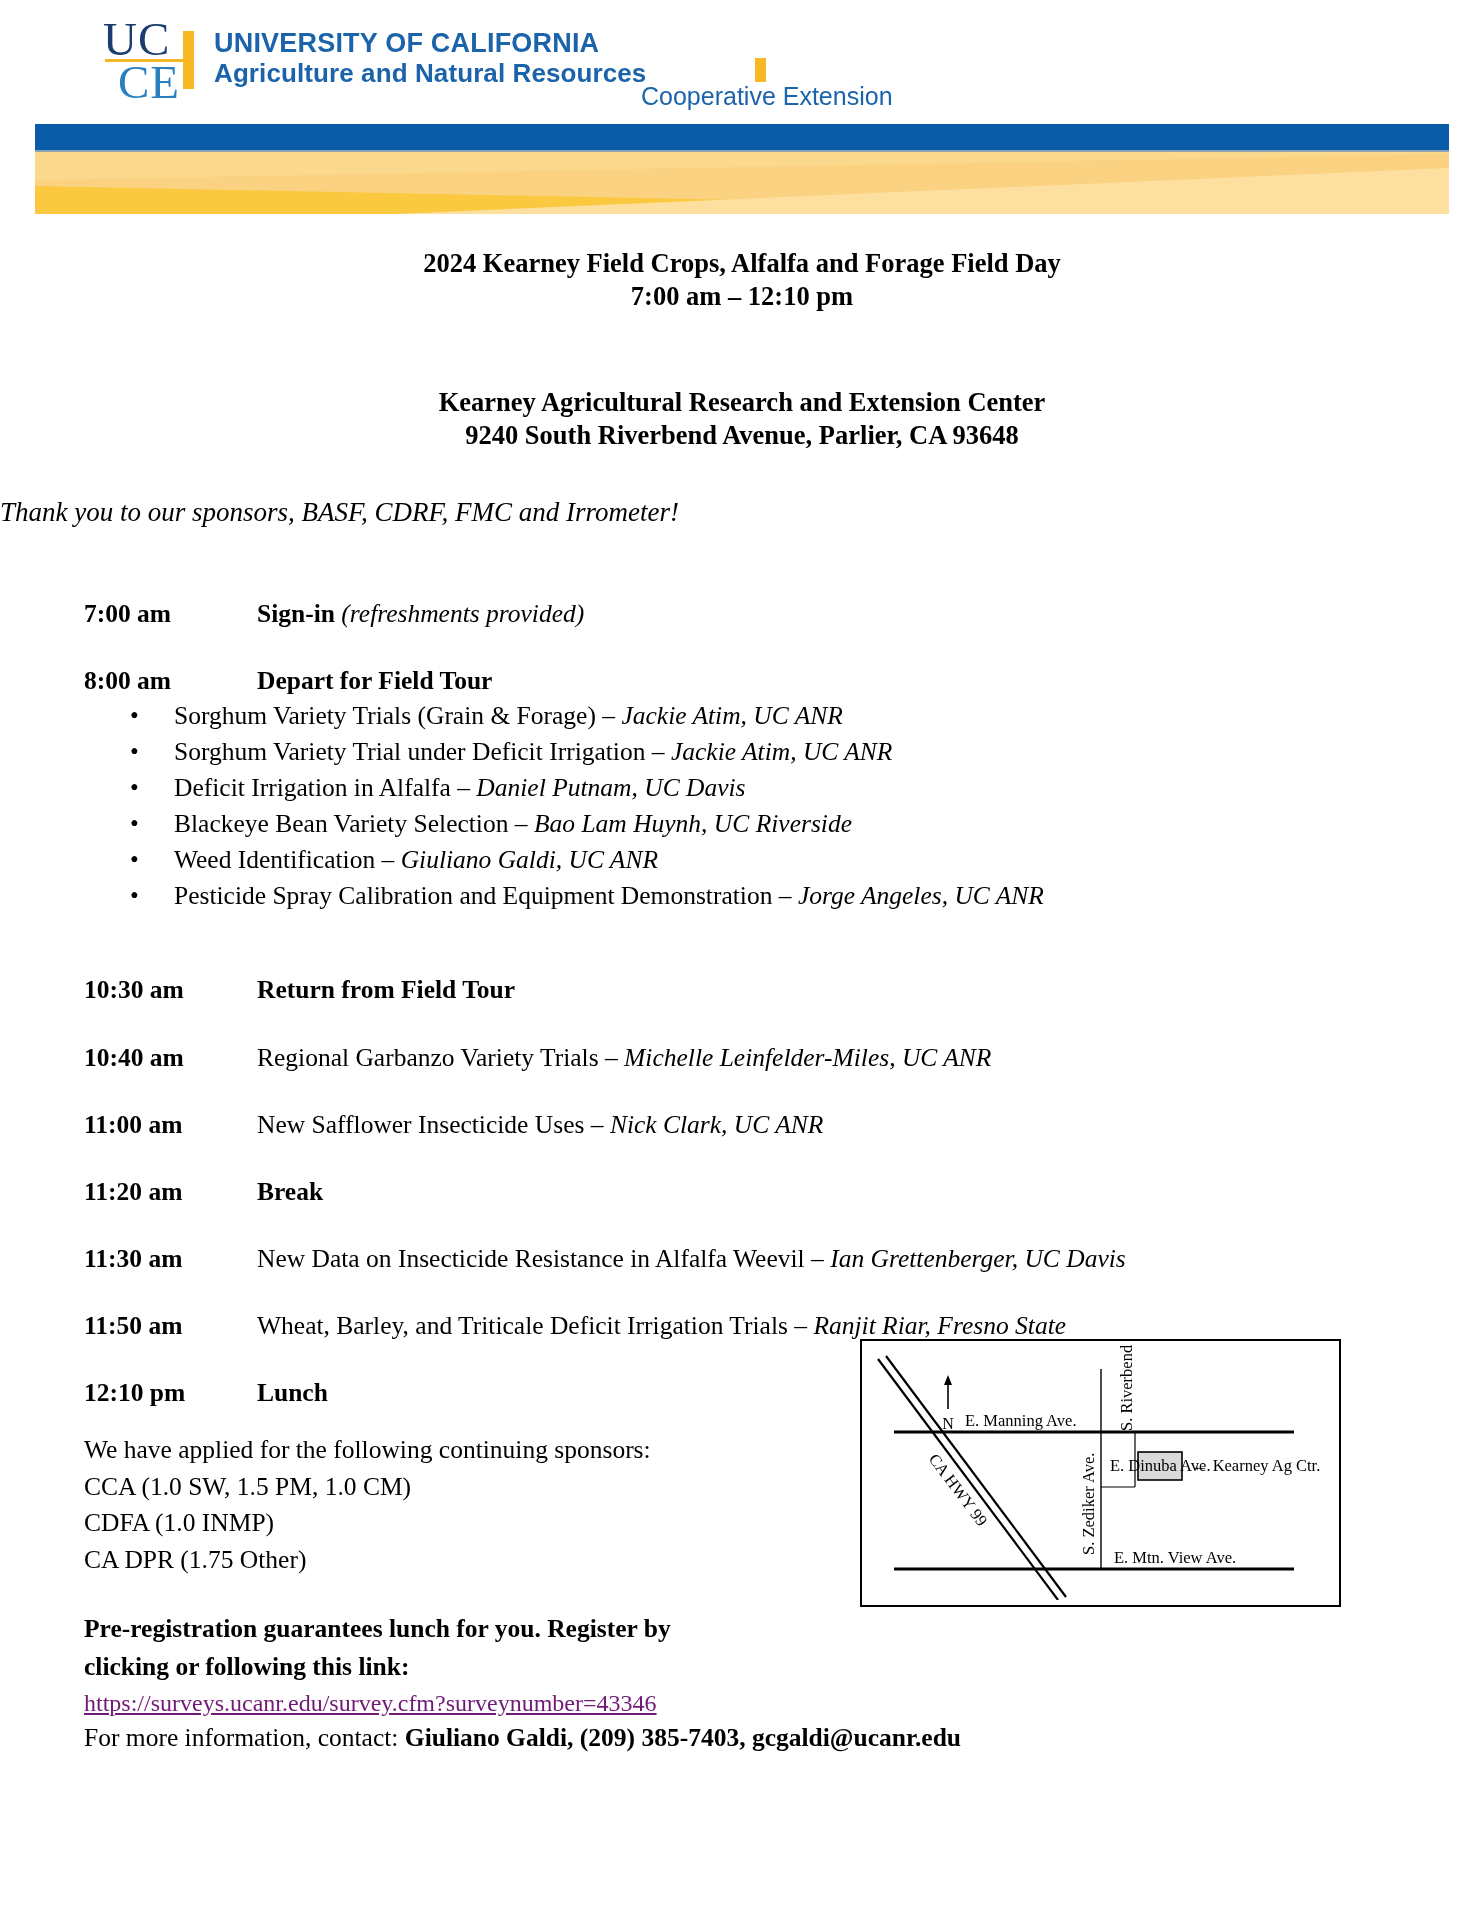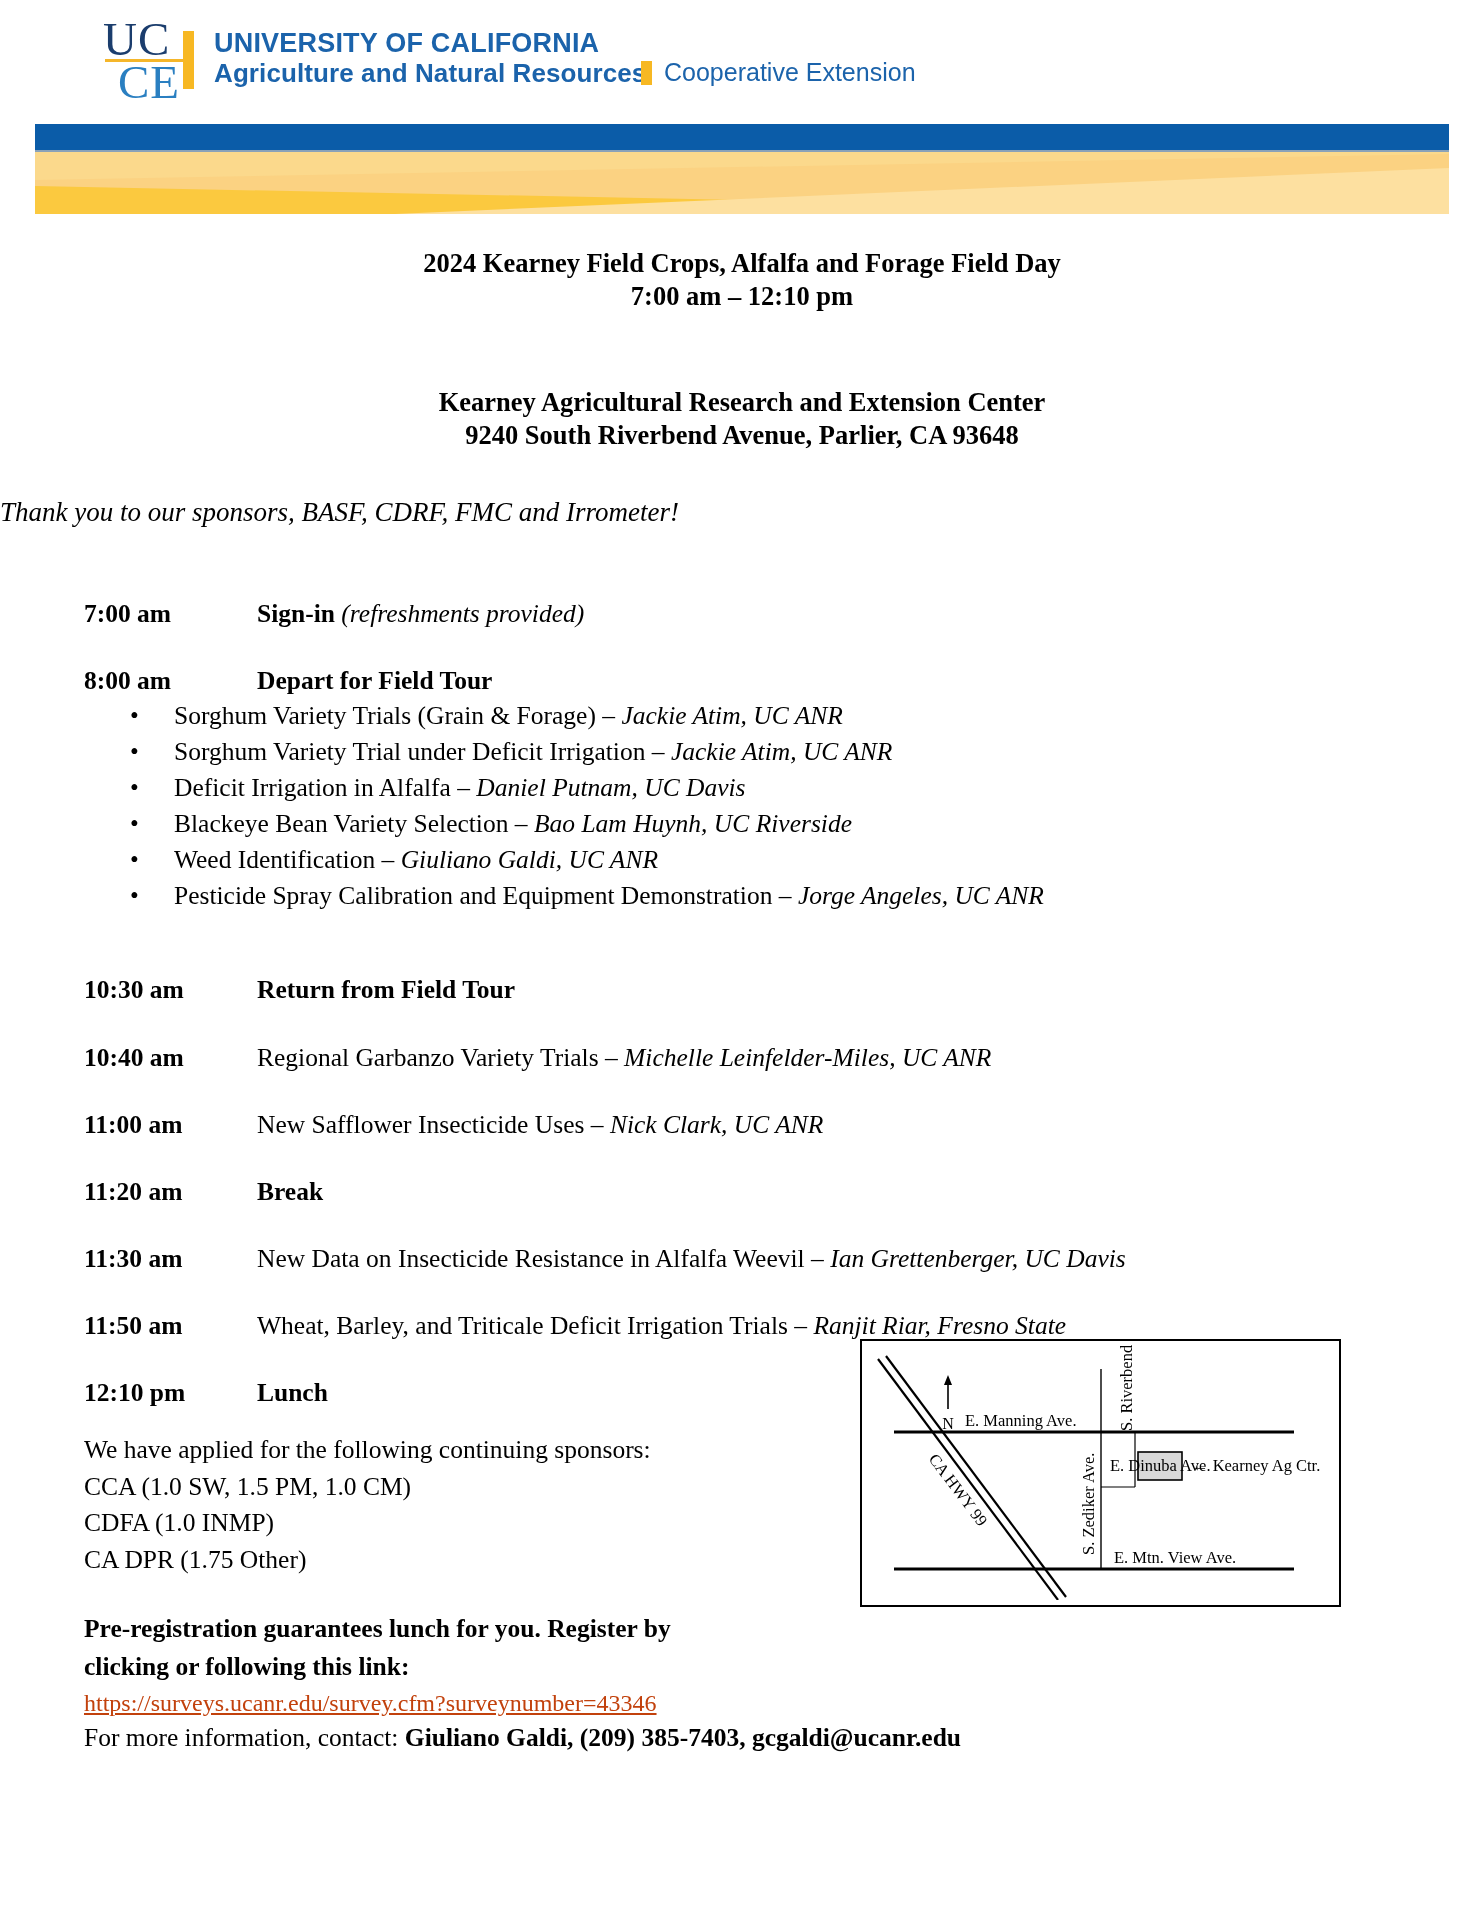--- a/index.html
+++ b/index.html
@@ -90,20 +90,21 @@
     letter-spacing: 0.1px;
     line-height: 30px;
     white-space: nowrap;
   }
   #coop-ext {
     position: absolute;
     left: 641px;
     top: 58px;
     display: flex;
     align-items: center;
+    flex-direction: column;
   }
   #coop-ext .coop-bar {
     width: 11px;
     height: 24px;
     background: #f7b823;
     margin-right: 12px;
   }
   #coop-ext .coop-text {
     font-family: "Liberation Sans", "DejaVu Sans", sans-serif;
     font-weight: normal;
@@ -232,21 +233,21 @@
   }
   #reg-block .reg-bold {
     font-weight: bold;
   }
   #reg-link {
     position: absolute;
     left: 84px;
     top: 1688px;
     font-size: 24px;
     line-height: 30px;
-    color: #c2410c;
+    color: #701a75;
     text-decoration: underline;
     white-space: nowrap;
   }
   #contact-line {
     position: absolute;
     left: 84px;
     top: 1722px;
     font-size: 25.5px;
     line-height: 32px;
     white-space: nowrap;

